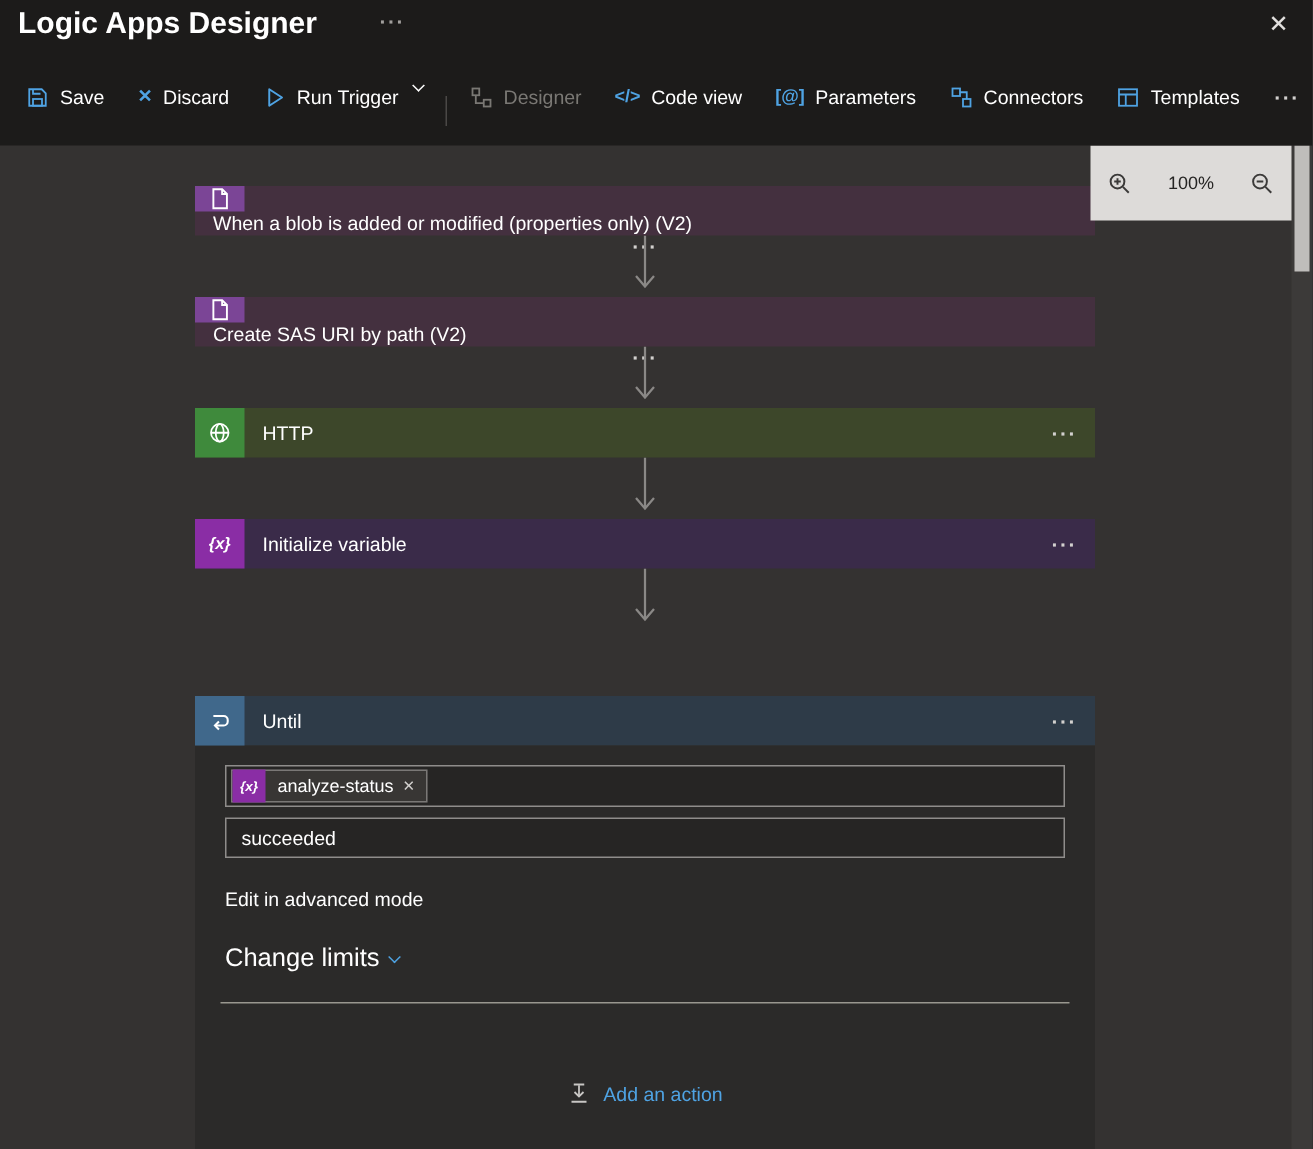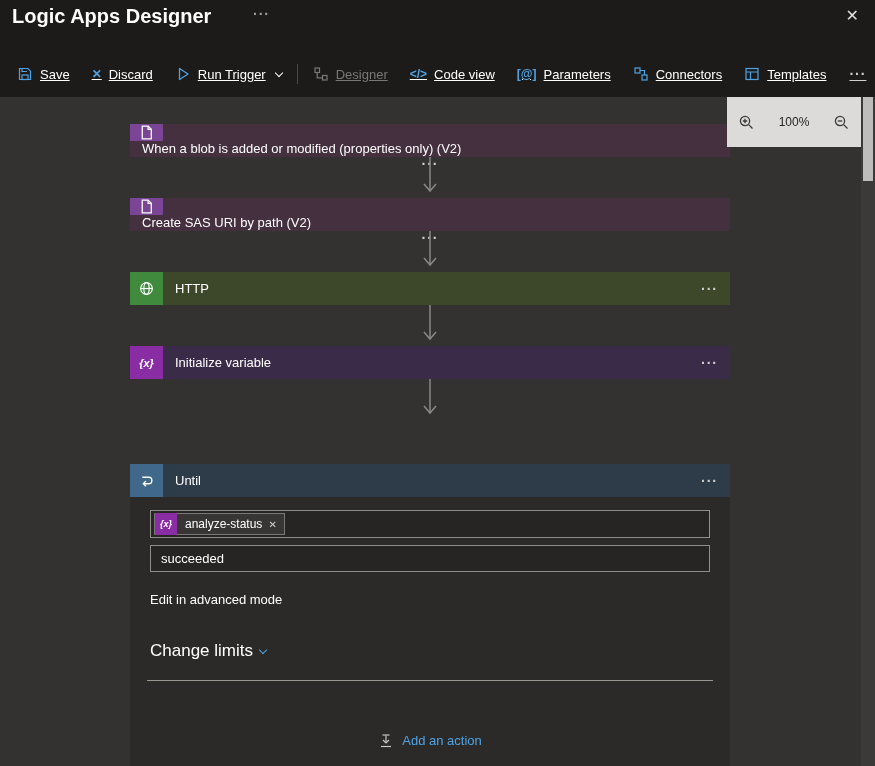--- a/index.html
+++ b/index.html
@@ -7,21 +7,21 @@
   body { font-family:"Liberation Sans", sans-serif; background:#343231; color:#fff; position:relative; }
   button { background:none; border:none; color:inherit; font:inherit; cursor:pointer; }
 
   
   .topbar { position:absolute; top:0; left:0; right:0; height:97px; background:#1c1b1a; z-index:5; }
   .app-title { position:absolute; top:5px; left:12px; font-size:20px; font-weight:700; color:#fff; }
   .title-more { position:absolute; top:6px; left:253px; color:#a19f9d; font-size:14px; font-weight:700; letter-spacing:1px; }
   .close-btn { position:absolute; top:4px; right:12px; color:#e1dfdd; font-size:16px; padding:2px 4px; }
 
   .toolbar { position:absolute; top:57px; left:6px; height:34px; display:flex; align-items:center; }
-  .tb-btn { display:flex; align-items:center; gap:7px; padding:0 11px; height:34px; font-size:13px; color:#fff; white-space:nowrap;text-decoration:underline; }
+  .tb-btn { display:flex; gap:7px; padding:0 11px; height:34px; font-size:13px; color:#fff; white-space:nowrap; }
   .tb-btn .glyph { color:#4fa3e3; font-size:12px; font-weight:700; }
   .tb-btn.disabled { color:#7a7874; cursor:default; }
   .tb-divider { width:1px; height:20px; background:#4a4846; margin:0 4px; }
   .tb-more { color:#d2d0ce; font-weight:700; letter-spacing:1px; padding:0 12px; font-size:14px; }
 
   .chev { display:inline-block; width:6px; height:6px; border-right:1.5px solid currentColor; border-bottom:1.5px solid currentColor; transform:rotate(45deg); }
   .chev-white { color:#fff; margin:-3px 0 0 3px; }
   .chev-blue  { color:#4fa3e3; margin:-2px 0 0 7px; }
   .chev-light { color:#e1dfdd; position:absolute; right:14px; top:8px; }
 
@@ -58,24 +58,24 @@
   
   .until-body { background:#2b2a29; height:302px; padding:13px 20px 0 20px; }
   .field { border:1px solid #8f8d8b; background:#262524; width:100%; }
   .token-field { height:28px; display:flex; align-items:center; padding:0 3px; margin-bottom:7px; }
   .token-chip { display:inline-flex; align-items:center; height:22px; border:1px solid #7a7876; background:#383634; }
   .token-tile { width:22px; height:22px; background:#8a2da5; display:flex; align-items:center; justify-content:center; font-style:italic; font-size:9px; font-weight:700; color:#fff; }
   .token-label { font-size:12px; color:#fff; padding:0 6px 0 8px; }
   .token-x { font-size:10px; color:#d2d0ce; padding-right:7px; cursor:pointer; }
   .select-field { height:27px; display:flex; align-items:center; padding:0 10px; font-size:13px; margin-bottom:6px; position:relative; cursor:pointer; }
   .value-field { height:27px; font-size:13px; color:#fff; padding:0 10px; margin-bottom:20px; font-family:"Liberation Sans", sans-serif; display:block; }
-  .adv-link { font-size:13px; color:#fff; margin-bottom:34px; cursor:pointer; width:fit-content; }
+  .adv-link { font-size:13px; color:#fff; margin-bottom:22px; cursor:pointer; width:fit-content; }
   .limits-row { font-size:17px; color:#fff; margin-bottom:19px; display:flex; align-items:center; cursor:pointer; width:fit-content; }
   .body-divider { border:none; border-top:1px solid #99978f; margin:0 -3px; }
-  .add-action { margin-top:52px; display:flex; align-items:flex-start; justify-content:center; gap:8px; cursor:pointer; }
+  .add-action { margin-top:52px; display:flex; align-items:center; justify-content:center; gap:8px; cursor:pointer; }
   .add-label { color:#4fa3e3; font-size:13px; }
 </style>
 </head>
 <body>
 
 <div class="topbar">
   <div class="app-title">Logic Apps Designer</div>
   <button class="title-more">···</button>
   <button class="close-btn">✕</button>
 

